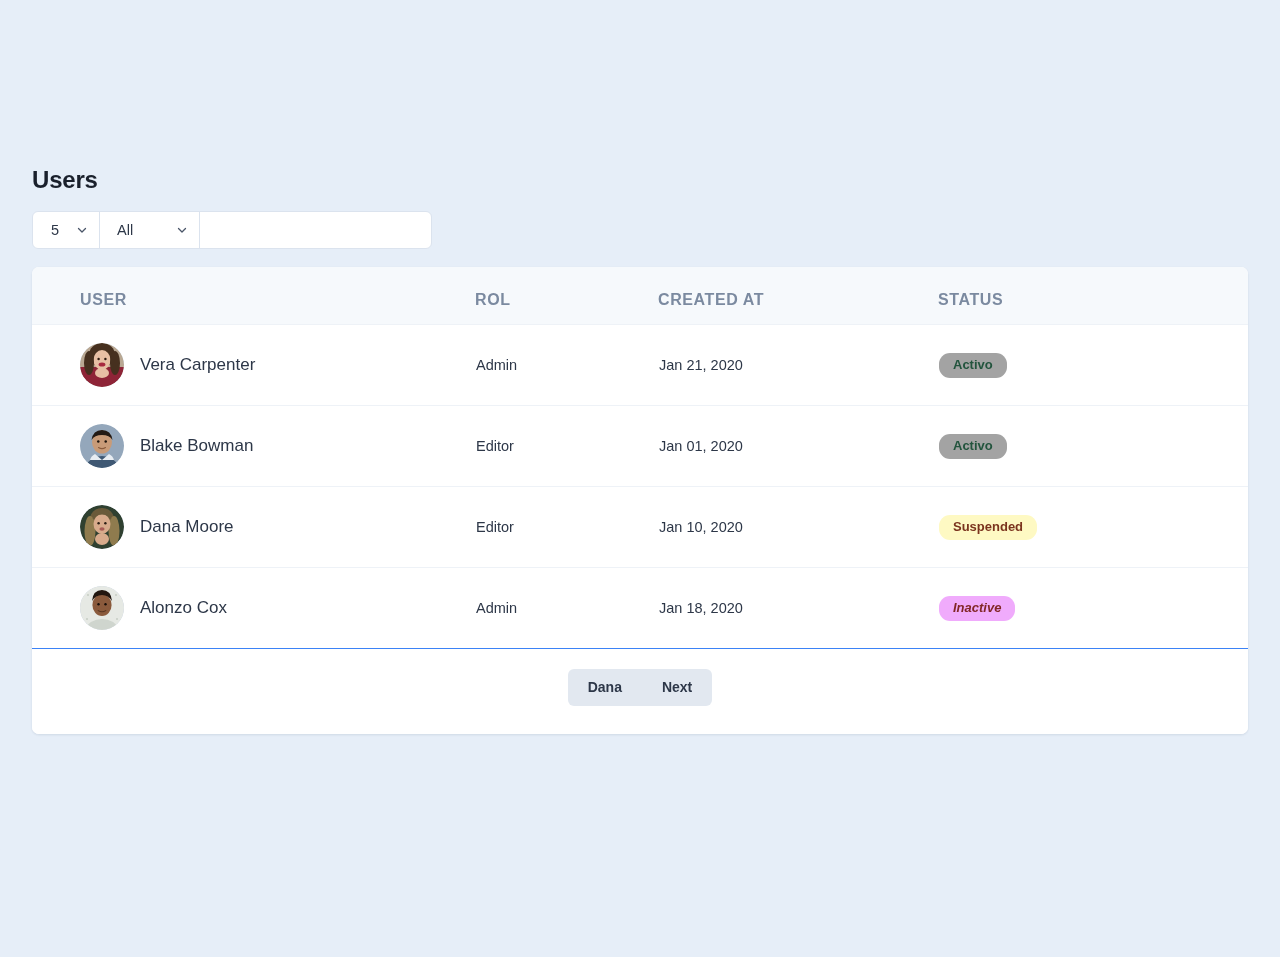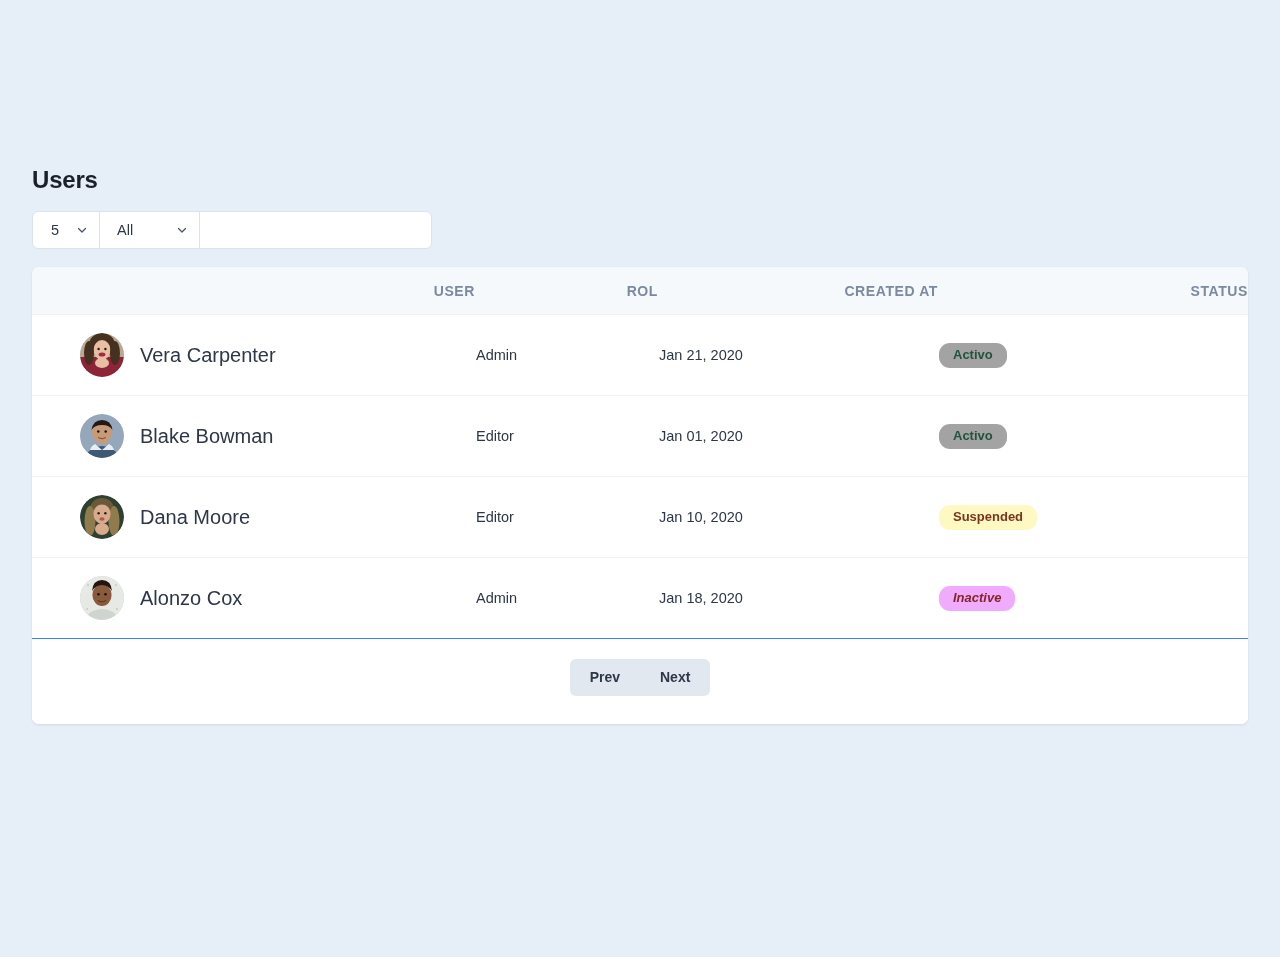--- a/index.html
+++ b/index.html
@@ -120,26 +120,26 @@
   }
 
   table.user-table {
     width: 100%;
     border-collapse: collapse;
     table-layout: fixed;
   }
 
   thead tr { background: #f6f9fc; }
   thead th {
-    text-align: right;
-    font-size: 14px;
+    text-align: left;
+    font-size: 16px;
     font-weight: bold;
     letter-spacing: 0.6px;
     color: #7b8aa0;
-    padding: 16px 0 15px 0;
+    padding: 24px 0 15px 0;
     border-bottom: 1px solid #eef2f7;
     text-transform: uppercase;
   }
   th.col-user   { width: 443px; padding-left: 48px; }
   th.col-rol    { width: 183px; }
   th.col-date   { width: 280px; }
   th.col-status { width: 310px; }
 
   tbody td {
     border-bottom: 1px solid #eef2f7;
@@ -160,21 +160,21 @@
   .avatar {
     width: 44px;
     height: 44px;
     border-radius: 50%;
     flex: 0 0 44px;
     overflow: hidden;
     position: relative;
     background: #cbd5e0;
   }
   .avatar svg { display: block; width: 44px; height: 44px; }
-  .user-name { font-size: 20px; color: #2d3748; }
+  .user-name { font-size: 17px; color: #2d3748; }
 
   .badge {
     display: inline-block;
     font-size: 13px;
     font-weight: bold;
     border-radius: 11px;
     padding: 5px 14px 6px 14px;
     line-height: 14px;
   }
   .badge-active    { background: #a3a3a3; color: #22543d; }
@@ -386,20 +386,20 @@
             <td>
               <span class="badge badge-inactive">Inactive</span>
             </td>
           </tr>
 
         </tbody>
       </table>
 
       <div class="card-footer">
         <div class="pager">
-          <button class="pager-btn">Prev</button>
+          <button class="pager-btn">Dana</button>
           <button class="pager-btn">Next</button>
         </div>
       </div>
     </div>
 
   </div>
 </div>
 
 </body></html>

